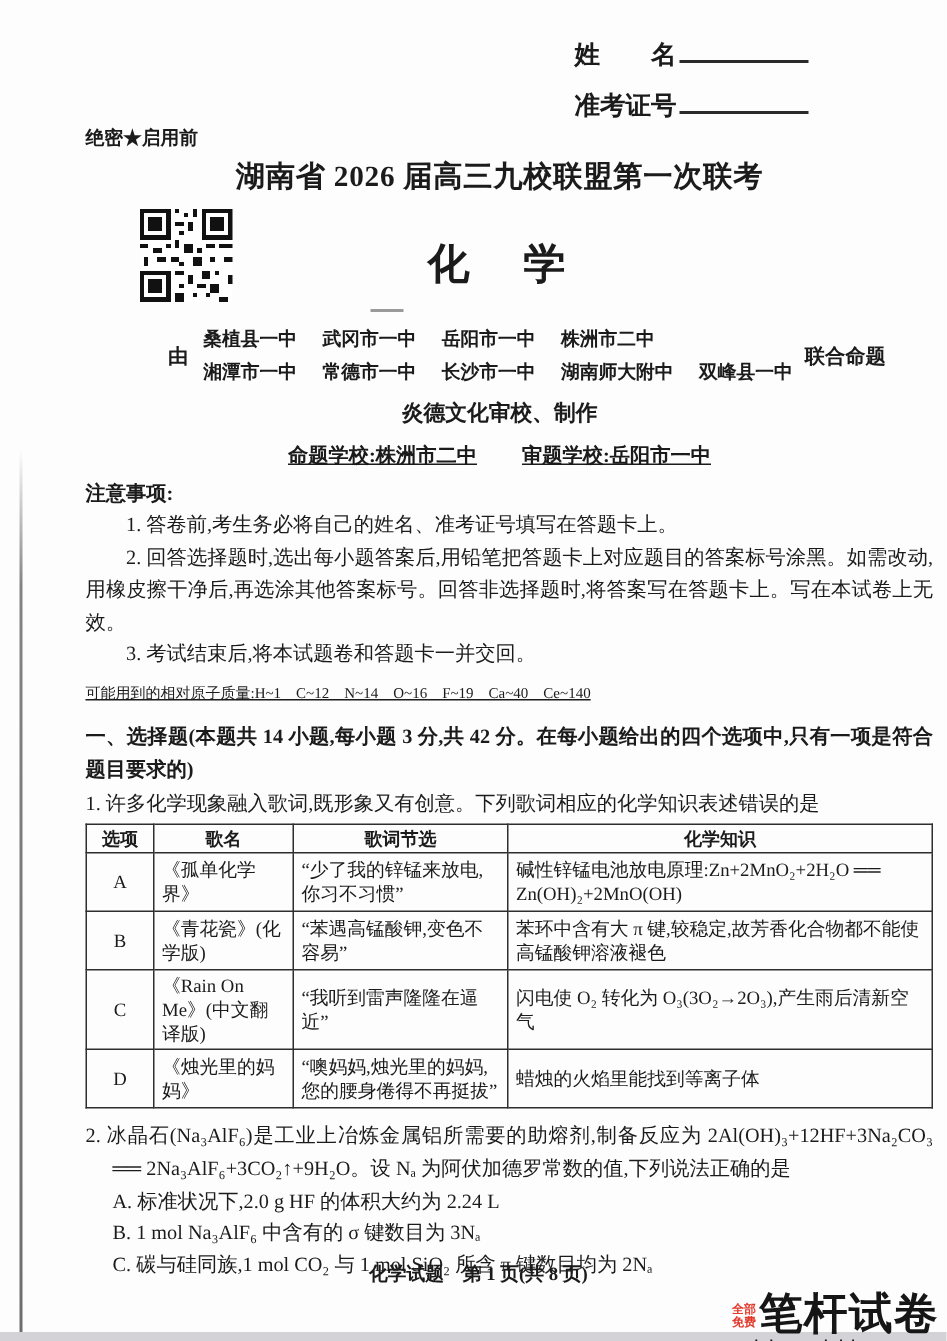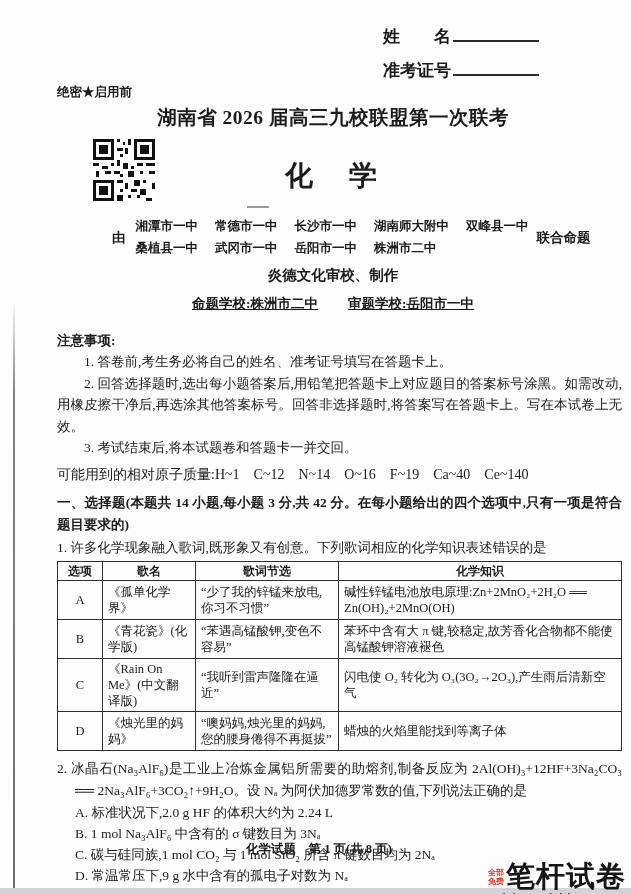--- a/index.html
+++ b/index.html
@@ -44,24 +44,24 @@
   .school-rows{flex:1 1 auto;}
   .school-row{display:flex;gap:17px;font-size:12.5px;line-height:21.5px;white-space:nowrap;}
   .joint-label{font-size:13.5px;margin-left:8px;flex:0 0 auto;}
 
   .producer-line{position:absolute;left:0;top:266px;width:100%;text-align:center;
     font-size:14.5px;font-weight:bold;}
   .proposer-line{position:absolute;left:0;top:295px;width:100%;
     display:flex;justify-content:center;gap:30px;font-size:13.5px;font-weight:bold;text-decoration:underline;}
 
   
-  .content{position:absolute;left:57px;top:330px;width:565px;}
+  .content{position:absolute;left:57px;top:318px;width:565px;}
   .notes-heading{font-size:13.5px;font-weight:bold;line-height:21px;}
   .note-item{font-size:13.5px;line-height:21.5px;text-indent:2em;text-align:justify;margin:0;}
-  .atomic-line{font-size:14px;line-height:22px;margin-top:5px;white-space:pre-wrap;}
+  .atomic-line{font-size:10px;line-height:22px;margin-top:5px;white-space:pre-wrap;text-decoration:underline;}
   .section-heading{font-size:13.5px;font-weight:bold;line-height:22px;margin-top:6px;text-align:justify;}
   .q1-stem{font-size:13.5px;line-height:20px;margin-top:2px;}
 
   table.q1-table{width:100%;border-collapse:collapse;margin-top:3px;
     font-size:12.5px;line-height:16px;}
   .q1-table th,.q1-table td{border:1.4px solid #2e2e2e;padding:2px 5px;vertical-align:middle;}
   .q1-table th{font-size:12px;font-weight:bold;text-align:center;padding:1px 2px;}
   .q1-table td.c-opt{text-align:center;width:34px;}
   .q1-table td.c-song{width:82px;}
   .q1-table td.c-lyric{width:132px;}
@@ -155,31 +155,31 @@
         <rect x="18" y="20" width="2" height="1"></rect>
     </g>
   </svg>
 
   <div class="subject-title">化　学</div>
 
   <div class="commission">
     <span class="by-label">由</span>
     <div class="school-rows">
       <div class="school-row">
+        <span>桑植县一中</span>
+        <span>武冈市一中</span>
+        <span>岳阳市一中</span>
+        <span>株洲市二中</span>
+      </div>
+      <div class="school-row">
         <span>湘潭市一中</span>
         <span>常德市一中</span>
         <span>长沙市一中</span>
         <span>湖南师大附中</span>
         <span>双峰县一中</span>
-      </div>
-      <div class="school-row">
-        <span>桑植县一中</span>
-        <span>武冈市一中</span>
-        <span>岳阳市一中</span>
-        <span>株洲市二中</span>
       </div>
     </div>
     <span class="joint-label">联合命题</span>
   </div>
 
   <div class="producer-line">炎德文化审校、制作</div>
 
   <div class="proposer-line">
     <span>命题学校:株洲市二中</span>
     <span>审题学校:岳阳市一中</span>
@@ -231,21 +231,20 @@
           <td class="c-lyric">“噢妈妈,烛光里的妈妈,您的腰身倦得不再挺拔”</td>
           <td>蜡烛的火焰里能找到等离子体</td>
         </tr>
       </tbody>
     </table>
 
     <div class="q2-stem">2. 冰晶石(Na₃AlF₆)是工业上冶炼金属铝所需要的助熔剂,制备反应为 2Al(OH)₃+12HF+3Na₂CO₃ ══ 2Na₃AlF₆+3CO₂↑+9H₂O。设 Nₐ 为阿伏加德罗常数的值,下列说法正确的是</div>
     <div class="q2-option">A. 标准状况下,2.0 g HF 的体积大约为 2.24 L</div>
     <div class="q2-option">B. 1 mol Na₃AlF₆ 中含有的 σ 键数目为 3Nₐ</div>
     <div class="q2-option">C. 碳与硅同族,1 mol CO₂ 与 1 mol SiO₂ 所含 π 键数目均为 2Nₐ</div>
-    <div class="q2-option">D. 常温常压下,9 g 水中含有的孤电子对数为 Nₐ</div>
   </div>
 
   <div class="page-label">化学试题　第 1 页(共 8 页)</div>
 
   <div class="wm">
     <div class="wm-row">
       <span class="wm-free">全部免费</span>
       <span class="wm-brand">笔杆试卷</span>
     </div>
     <div class="wm-url">www.biganshijuan.com</div>

